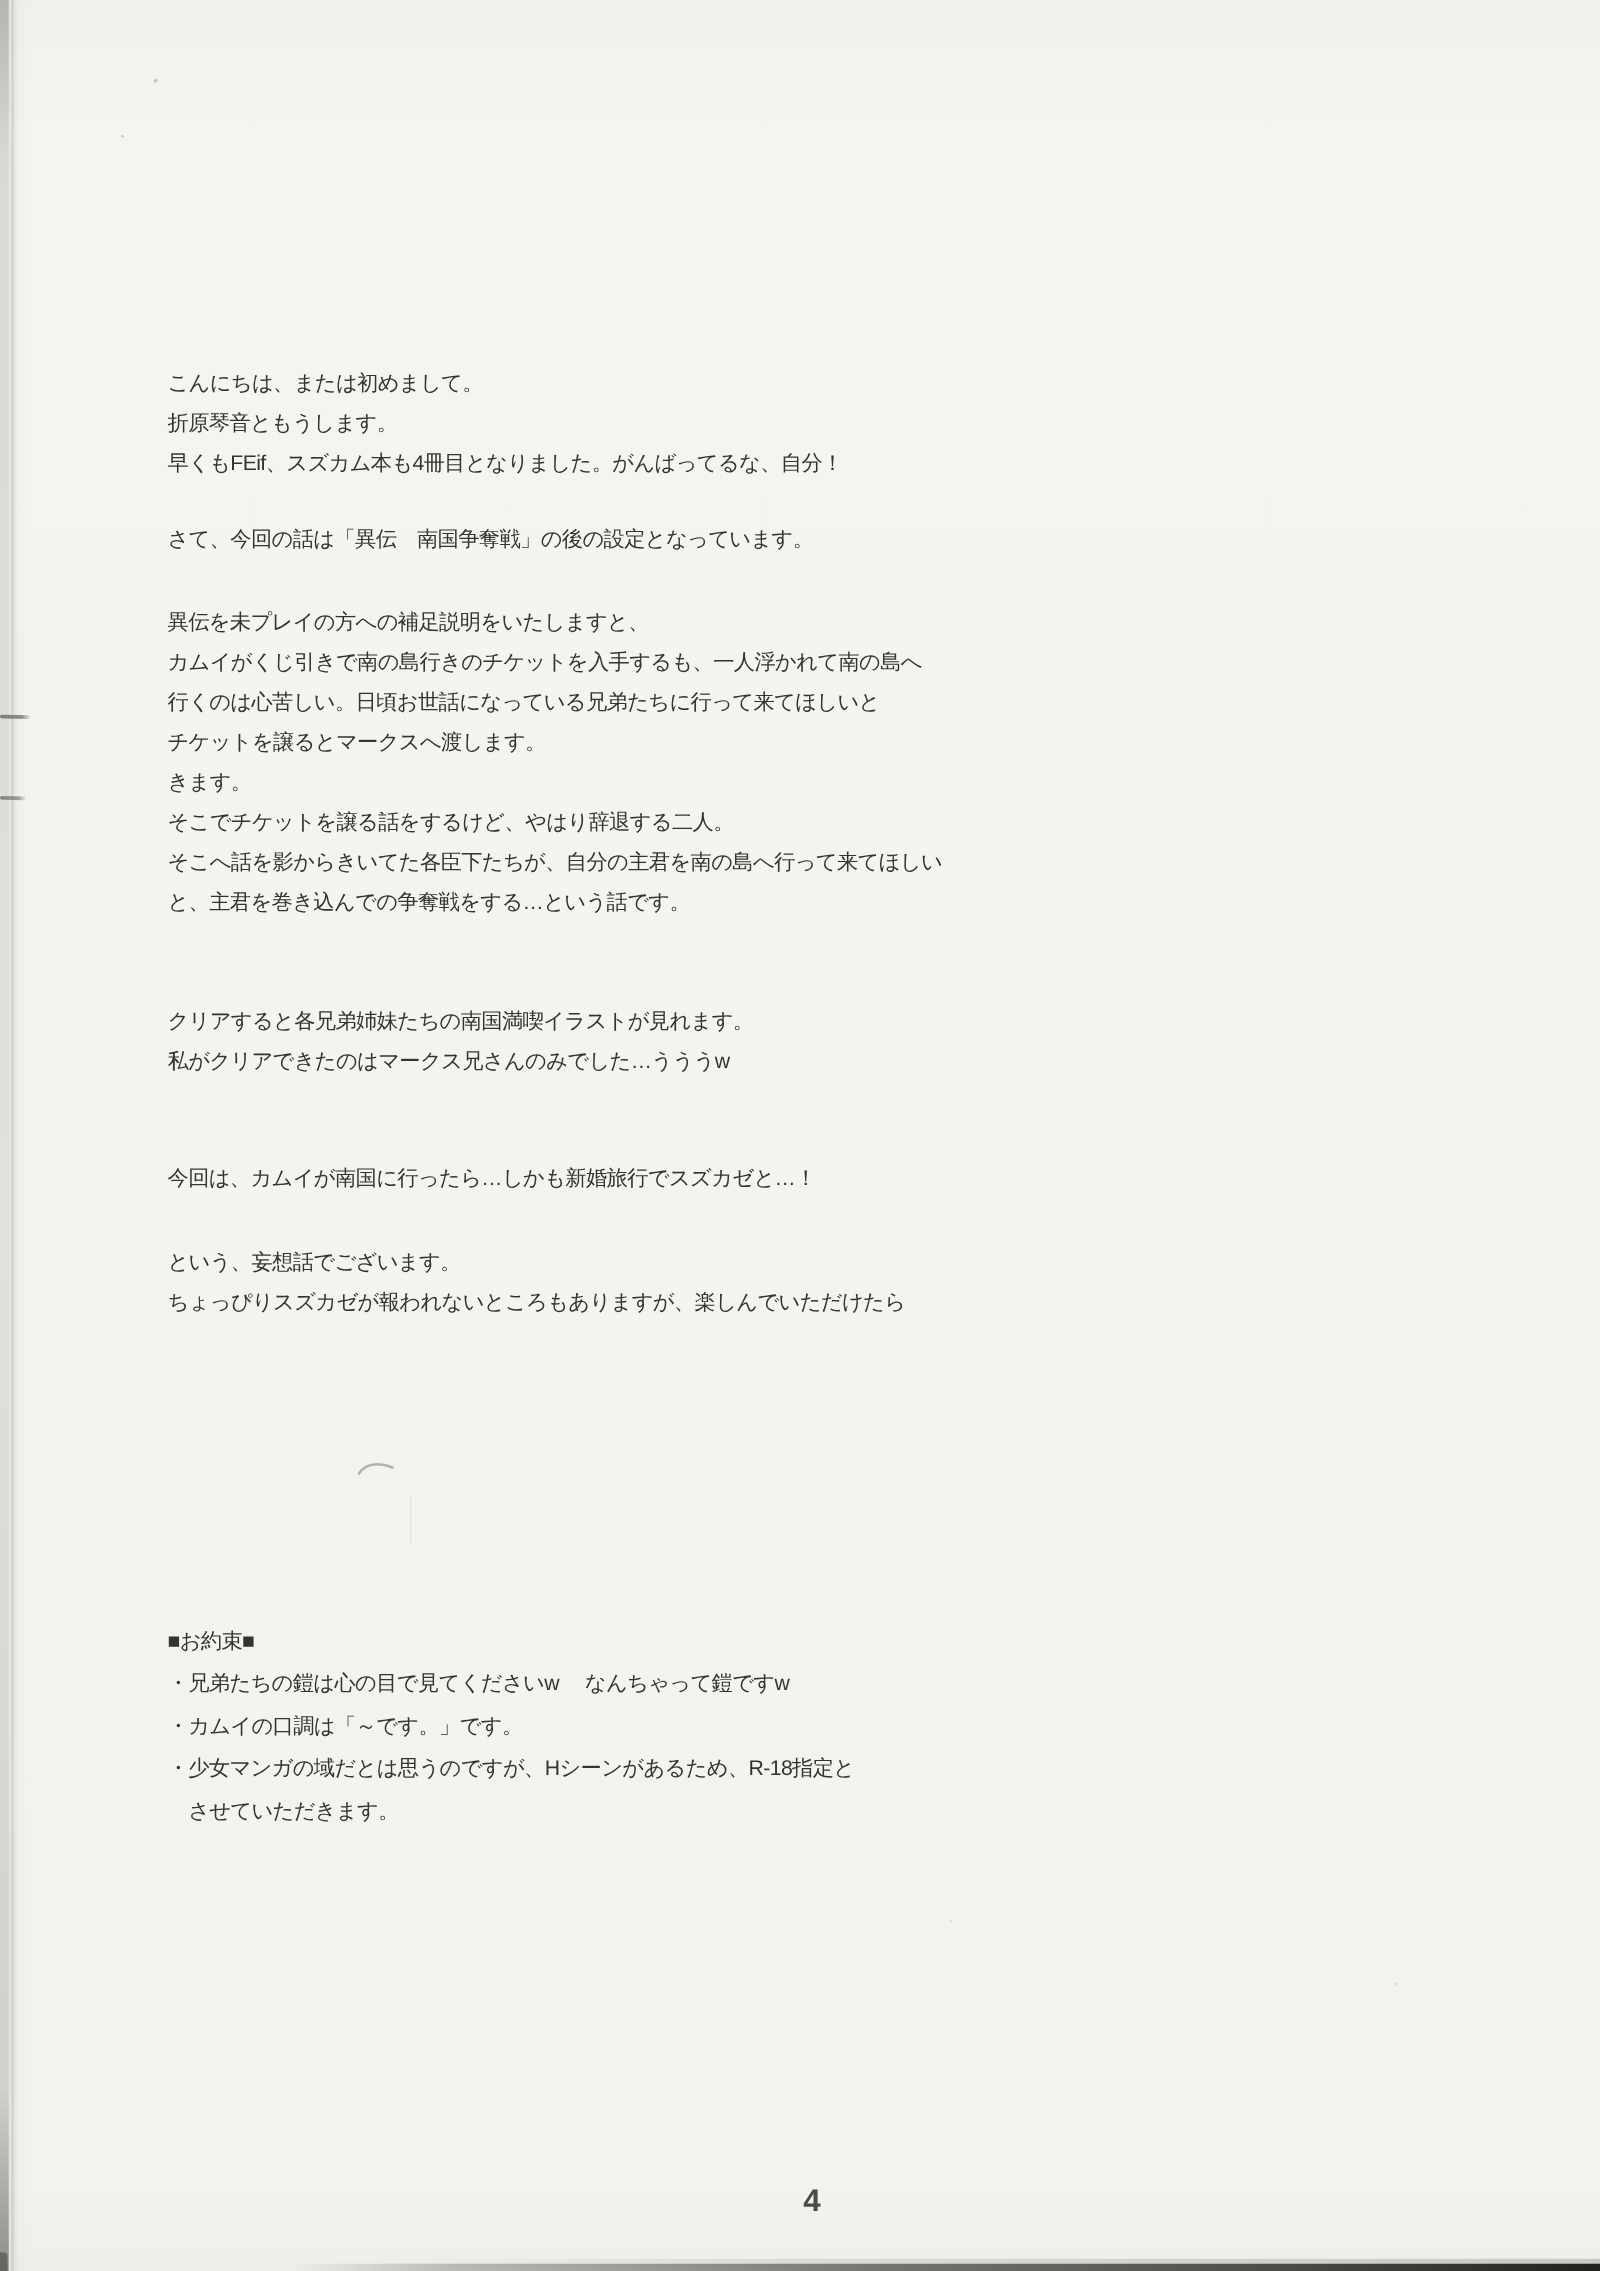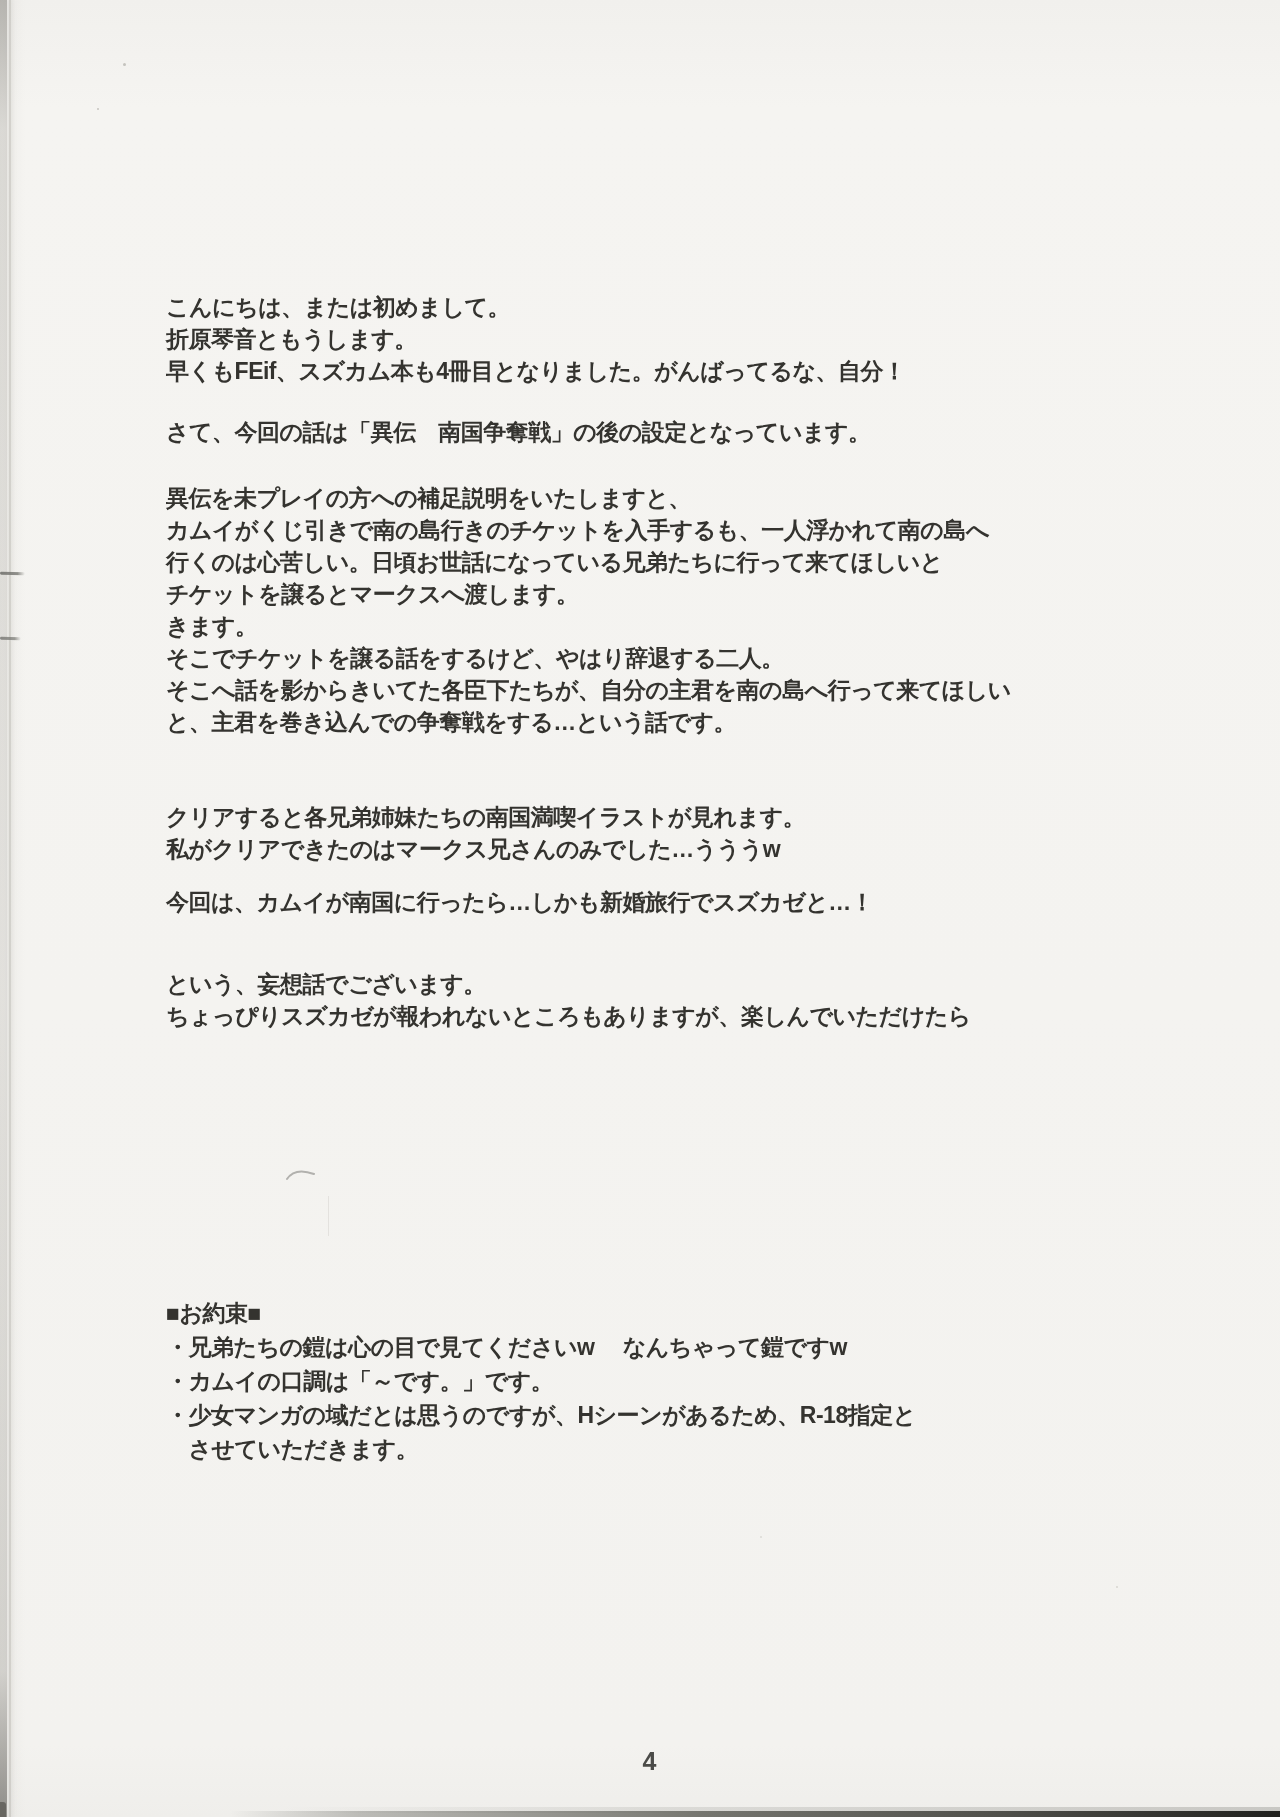--- a/index.html
+++ b/index.html
@@ -70,36 +70,35 @@
   }
   .speck{position:absolute;width:3px;height:3px;border-radius:50%;background:rgba(120,118,110,0.38);}
   .speck.s1{left:123px;top:63px;}
   .speck.s2{left:97px;top:108px;width:2px;height:2px;}
   .speck.s3{left:1116px;top:1586px;width:2px;height:2px;opacity:.6;}
   .speck.s4{left:760px;top:1536px;width:2px;height:2px;opacity:.5;}
   
   .text-block{
     position:absolute;left:134px;
     color:var(--ink);
-    font-size:23px;
-    font-weight:700;
+    font-size:17px;
+    font-weight:400;
     letter-spacing:-0.5px;
     line-height:32px;
     white-space:nowrap;
-    margin-left:32px;
   }
   .text-block .line{height:32px;}
   .rules{line-height:34px;}
   .rules .line{height:34px;}
   .p-intro{top:291px;}
   .p-setting{top:416px;}
   .p-synopsis{top:482px;}
   .p-gallery{top:801px;}
-  .p-theme{top:886px;}
-  .p-closing{top:968px;}
+  .p-theme{top:927px;}
+  .p-closing{top:994px;}
   .p-rules{top:1296px;}
   .page-number{
     position:absolute;left:612px;top:1747px;width:75px;
     text-align:center;
     color:#4b4b48;font-size:25px;font-weight:600;
   }
 </style>
 </head>
 <body>
 

